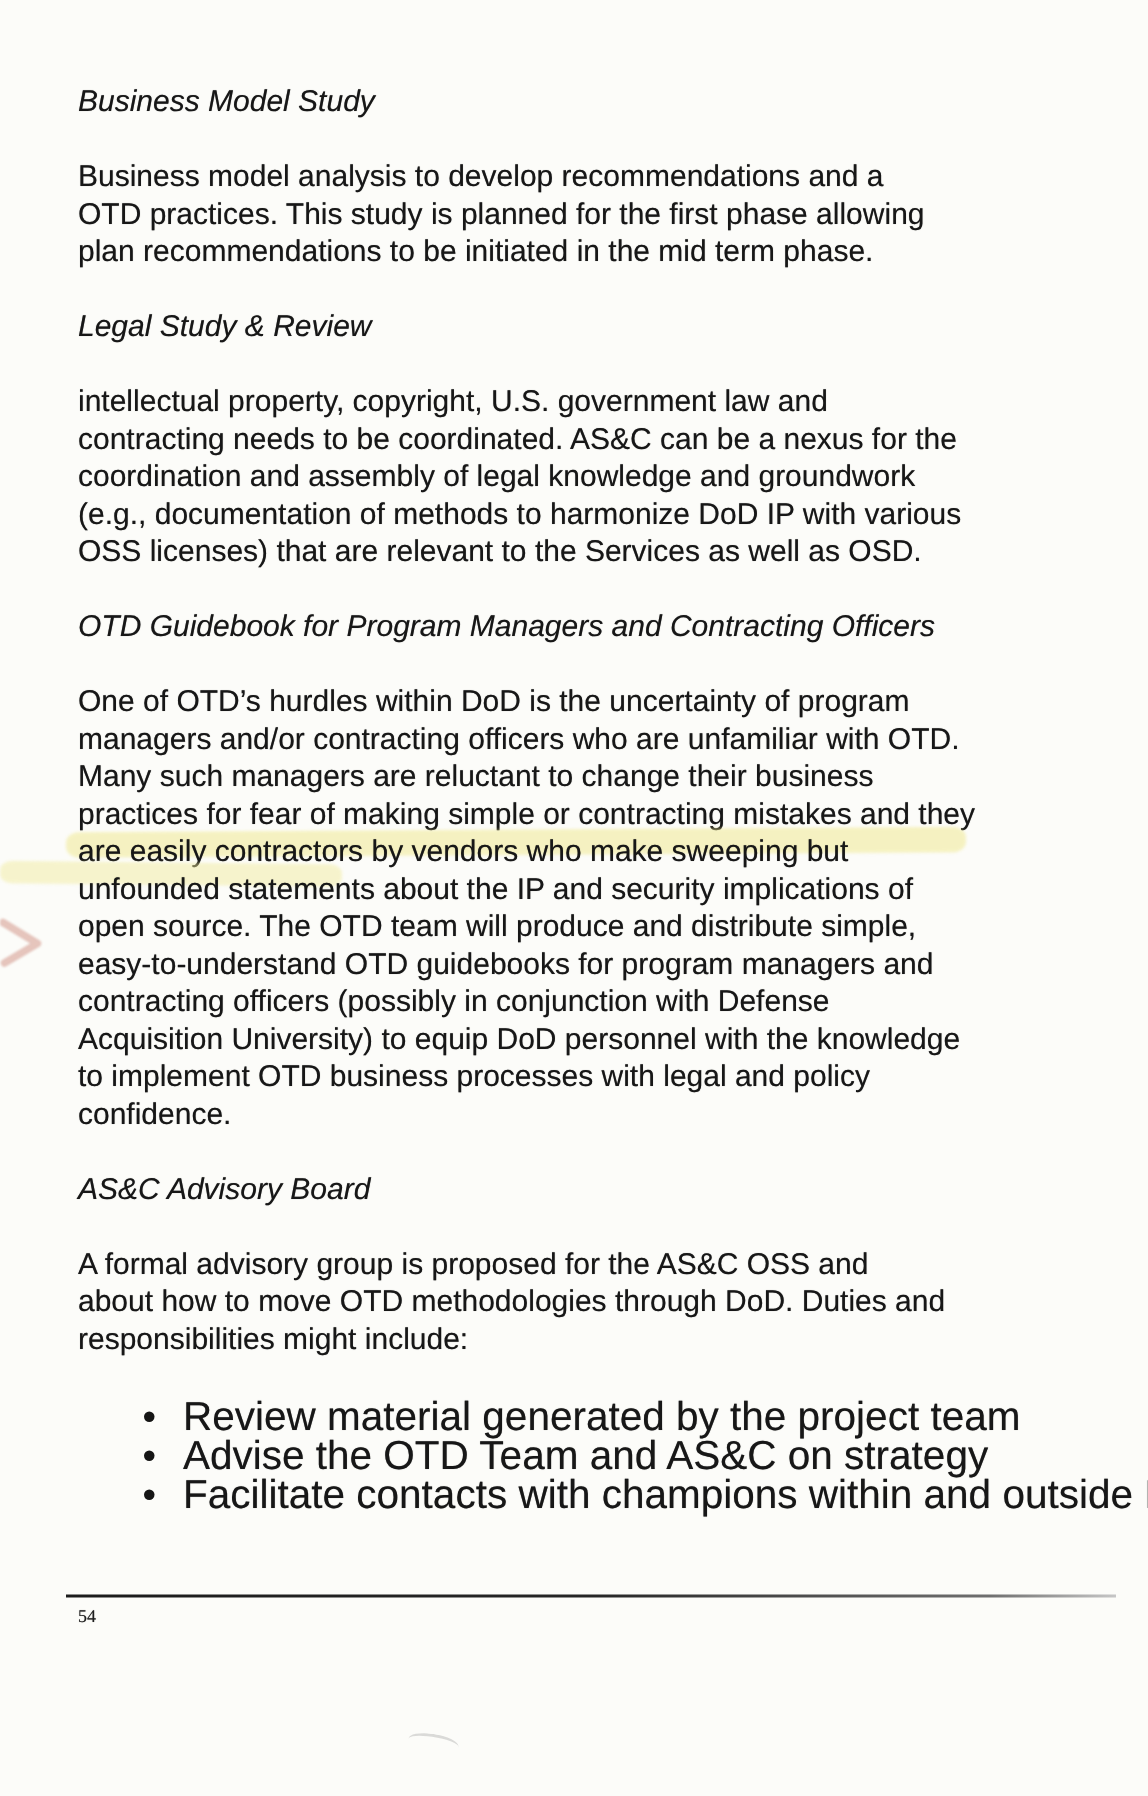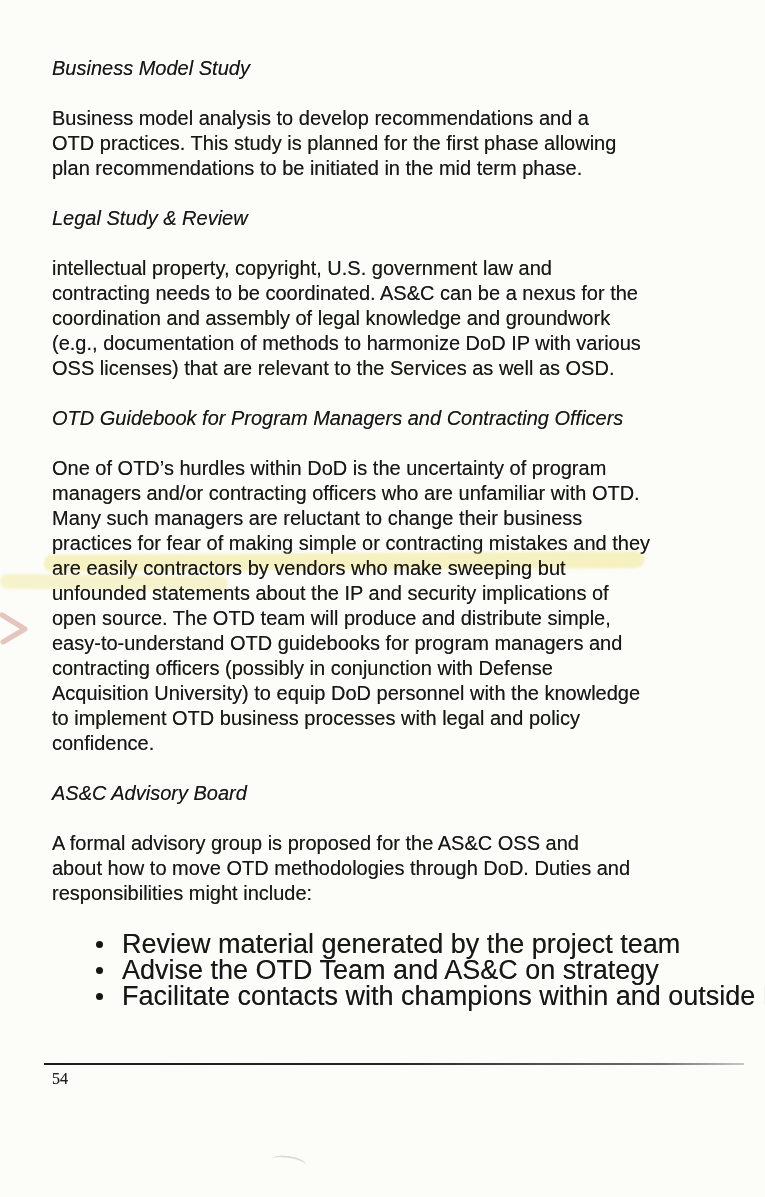--- a/index.html
+++ b/index.html
@@ -62,21 +62,21 @@
     background:#151515;
   }
   .footer-rule {
     margin:54px 0 0 -8px;
     width:700px; height:2px; border:0;
     background:linear-gradient(to right,#1c1c1c,#262626 50%,#6f6f6f 88%,#c6c6c6);
   }
   .page-number {
     margin-top:5px;
     font-family:"Liberation Serif", serif;
-    font-size:16px; color:#1e1e1e;
+    font-size:12px; color:#1e1e1e;
   }
   .pen-mark {
     position:absolute; left:0; top:610px;
     width:30px; height:36px;
     filter:blur(0.6px);
   }
   .scan-squiggle {
     position:absolute; left:272px; top:1156px;
     width:34px; height:10px;
     border-top:2px solid rgba(100,100,100,0.22);

